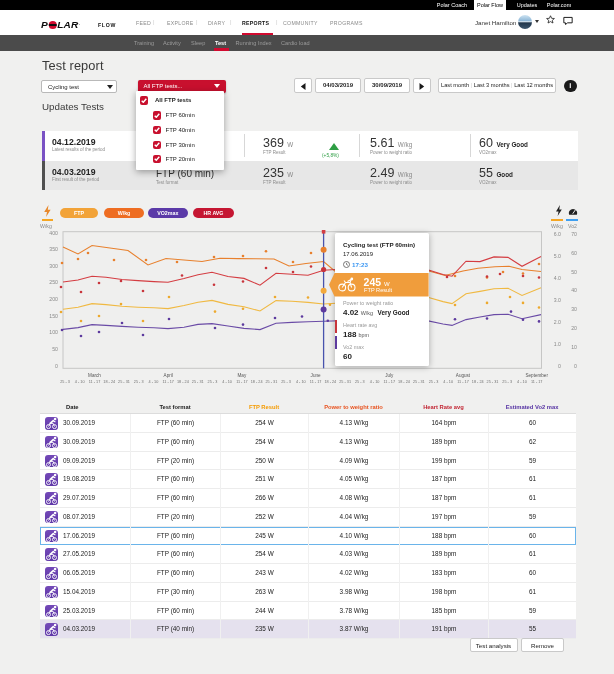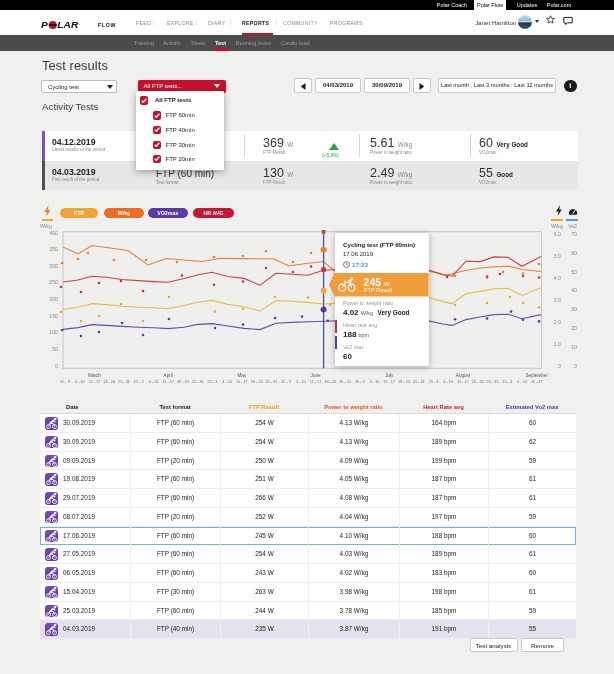--- a/index.html
+++ b/index.html
@@ -110,37 +110,37 @@
 <div id="subnav">
   <div class="subitem" style="left:134px;">Training</div>
   <div class="subitem" style="left:163px;">Activity</div>
   <div class="subitem" style="left:191px;">Sleep</div>
   <div class="subitem" id="sub-test" style="left:215px;">Test</div>
   <div class="subitem" style="left:235.5px;">Running Index</div>
   <div class="subitem" style="left:281px;">Cardio load</div>
   <div id="sub-test-line"></div>
 </div>
 
-<div id="title">Test results</div>
+<div id="title">Test report</div>
 
 <div class="sel" id="sel1">Cycling test<span class="dn" style="left:65px;"></span></div>
 <div class="sel" id="sel2">All FTP tests...<span class="dn" style="left:76px;"></span></div>
 
 <div class="ctl" style="left:294px;width:18px;"><svg width="6" height="7" viewBox="0 0 6 7" style="margin-top:3.5px;">
       <path d="M5.5 0 L0.8 3.5 L5.5 7 Z" fill="#1a1a1a"></path>
     </svg></div>
 <div class="ctl" style="left:315px;width:46px;"><b>04/03/2019</b></div>
 <div class="ctl" style="left:364px;width:46px;"><b>30/09/2019</b></div>
 <div class="ctl" style="left:413px;width:18px;"><svg width="6" height="7" viewBox="0 0 6 7" style="margin-top:3.5px;">
       <path d="M0.5 0 L5.2 3.5 L0.5 7 Z" fill="#1a1a1a"></path>
     </svg></div>
 <div class="ctl" style="left:438px;width:118px;font-size:5.7px;letter-spacing:0;white-space:nowrap;">Last month <span style="color:#ccc;">|</span> Last 3 months <span style="color:#ccc;">|</span> Last 12 months</div>
 <div style="position:absolute;left:564px;top:79.5px;width:12.5px;height:12.5px;border-radius:50%;background:#1a1a1a;color:#fff;font-size:7.5px;font-weight:bold;text-align:center;line-height:12.5px;">i</div>
 
-<div id="h-cycling">Activity Tests</div>
+<div id="h-cycling">Updates Tests</div>
 
 <div class="srow" id="srow1">
   <div class="sbar" style="background:#7a52c4;"></div>
   <div class="sdate">04.12.2019</div>
   <div class="slab">Latest results of the period</div>
   <div class="sval" style="left:221px;"><b>369</b> <span>W</span></div>
   <div class="svlab" style="left:221px;">FTP Result</div>
   <div style="position:absolute;left:286.5px;top:12px;width:0;height:0;border-left:5px solid transparent;border-right:5px solid transparent;border-bottom:7px solid #2e9e44;"></div>
   <div style="position:absolute;left:280px;top:21.5px;font-size:4.8px;color:#2e9e44;">(+5,8%)</div>
   <div class="vline" style="left:202px;"></div>
@@ -150,21 +150,21 @@
   <div class="vline" style="left:428px;"></div>
   <div class="sval" style="left:437px;"><b>60</b> <span style="color:#222;font-weight:bold;">Very Good</span></div>
   <div class="svlab" style="left:437px;">VO2max</div>
 </div>
 <div class="srow" id="srow2">
   <div class="sbar" style="background:#4f4f4f;"></div>
   <div class="sdate">04.03.2019</div>
   <div class="slab">First result of the period</div>
   <div class="sval" style="left:114px;top:7.8px;font-size:10px;">FTP (60 min)</div>
   <div class="svlab" style="left:114px;">Test format</div>
-  <div class="sval" style="left:221px;"><b>130</b> <span>W</span></div>
+  <div class="sval" style="left:221px;"><b>235</b> <span>W</span></div>
   <div class="svlab" style="left:221px;">FTP Result</div>
   <div class="sval" style="left:328px;"><b>2.49</b> <span>W/kg</span></div>
   <div class="svlab" style="left:328px;">Power to weight ratio</div>
   <div class="sval" style="left:437px;"><b>55</b> <span style="color:#222;font-weight:bold;">Good</span></div>
   <div class="svlab" style="left:437px;">VO2max</div>
 </div>
 
 <div id="ddpanel">
   <div class="cbx" style="left:3.5px;top:5px;">
       <svg width="6" height="5.5" viewBox="0 0 6 5.5">

